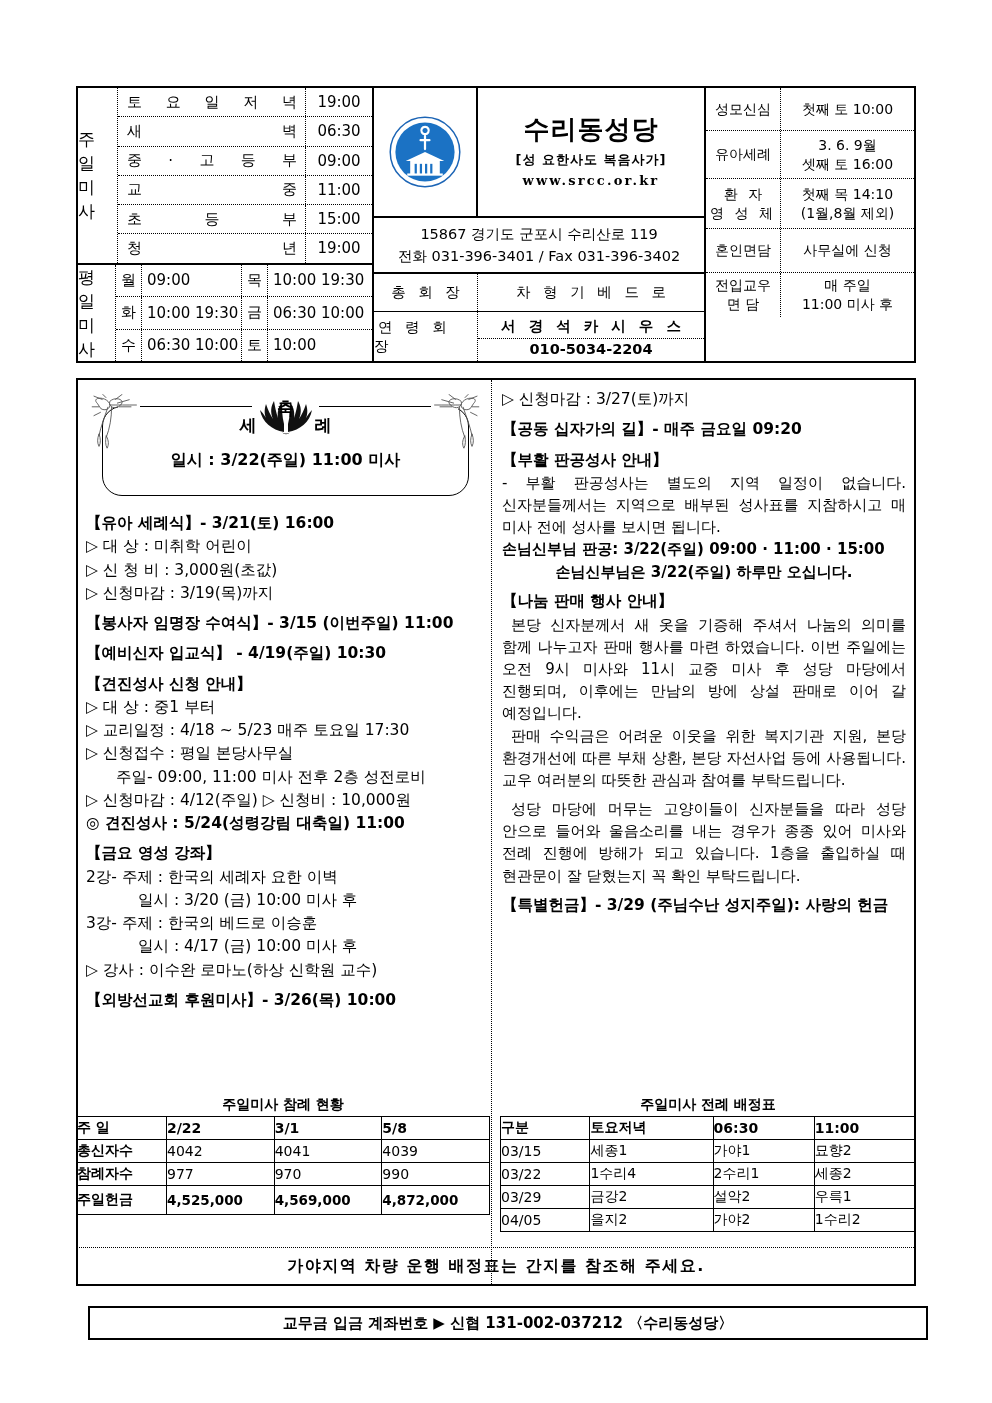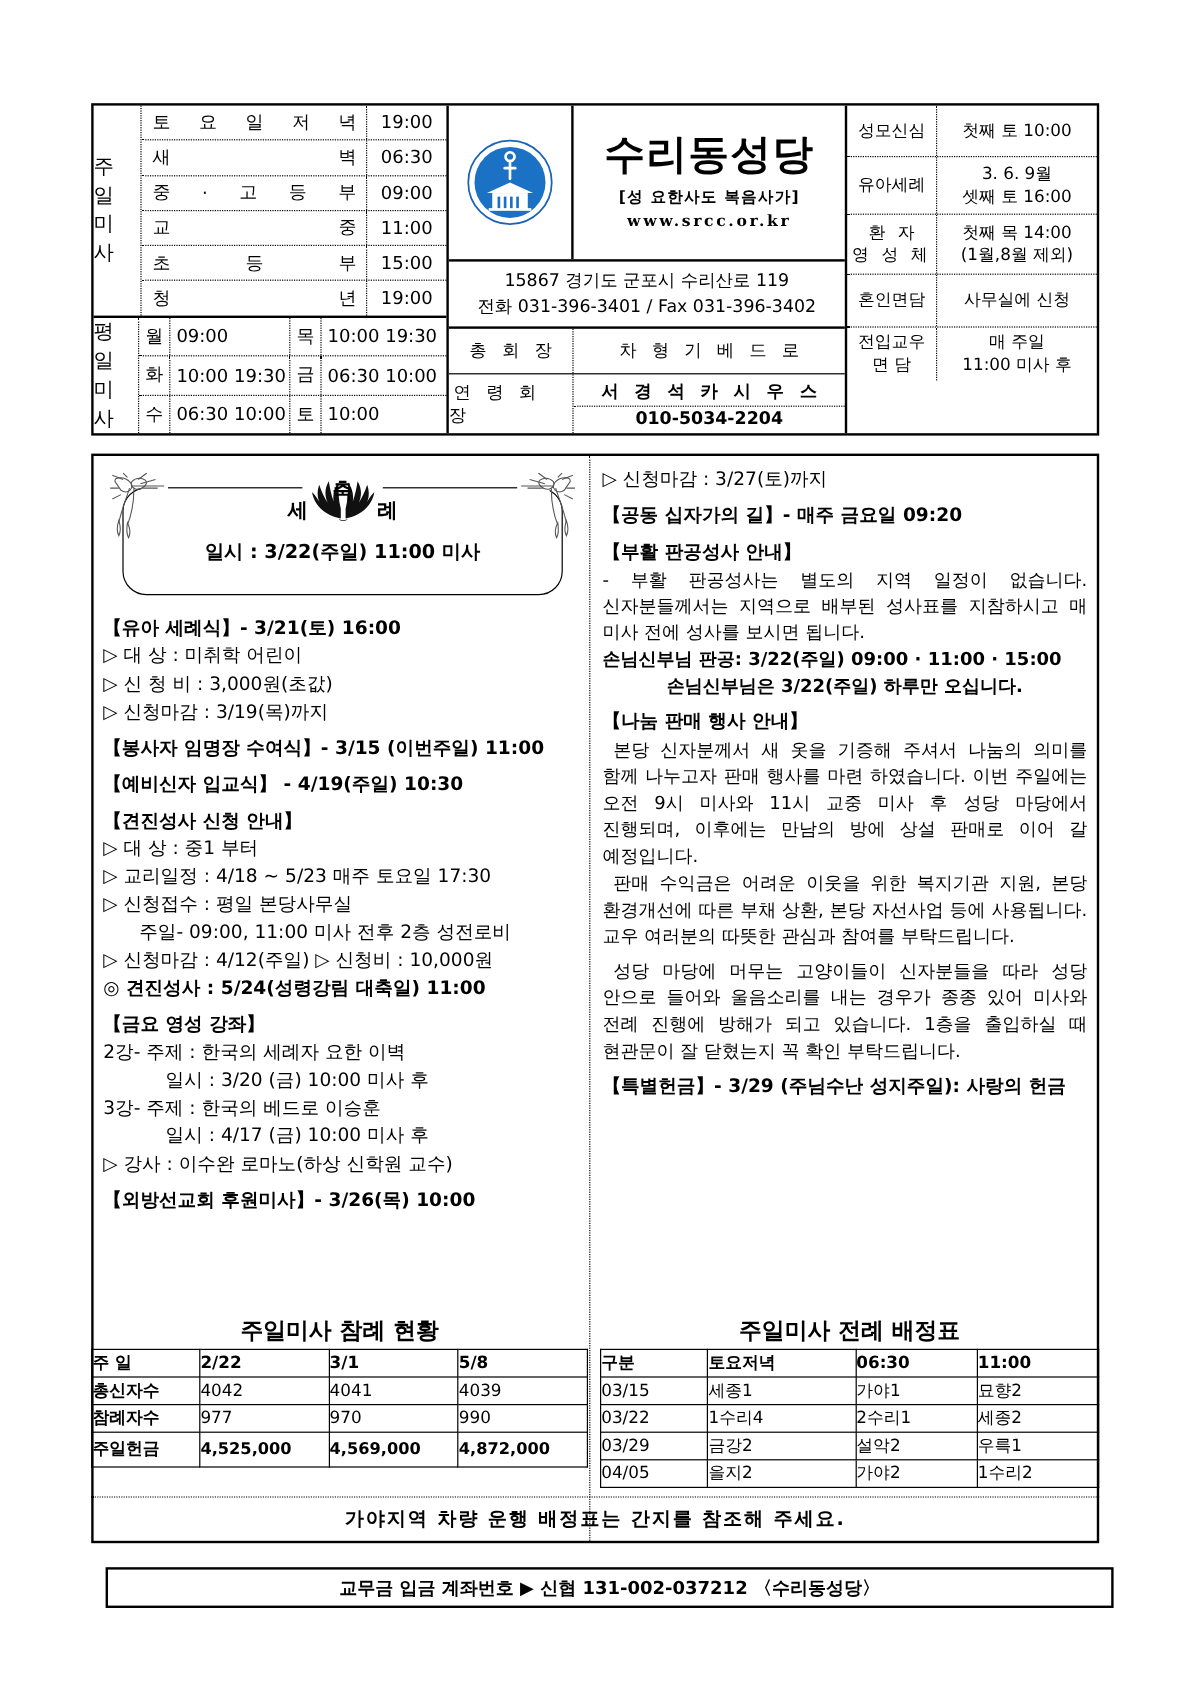--- a/index.html
+++ b/index.html
@@ -71,21 +71,21 @@
   .wcell-t.last { border-right: none; width: 104px; }
 
   
   .mid-top { display: flex; height: 130px; border-bottom: 2px solid #000; }
   .logo-cell {
     width: 104px; border-right: 2px solid #000;
     display: flex; align-items: center; justify-content: center;
   }
   .title-cell { flex: 1; display: flex; flex-direction: column; align-items: center; justify-content: center; }
   .church-title {
-    font-size: 34px; font-weight: bold; letter-spacing: 1px;
+    font-size: 26px; font-weight: bold; letter-spacing: 1px;
     line-height: 1; margin-bottom: 8px; font-family: Liberation Serif, serif;
   }
   .church-sub { font-size: 13px; font-weight: bold; letter-spacing: 1px; margin-bottom: 4px; }
   .church-url { font-size: 13px; font-weight: bold; letter-spacing: 2.2px; font-family: "DejaVu Serif","Liberation Serif",serif; }
 
   .mid-addr {
     height: 56px; border-bottom: 2px solid #000;
     display: flex; flex-direction: column; align-items: center; justify-content: center;
     font-size: 14.5px; line-height: 1.55;
   }
@@ -180,21 +180,21 @@
   
   .tables {
     position: absolute;
     left: 76px; top: 1096px;
     width: 840px; height: 145px;
     display: flex;
   }
   .tbl-wrap { display: flex; flex-direction: column; }
   .tbl-wrap.l { width: 414px; }
   .tbl-wrap.r { flex: 1; padding-left: 10px; }
-  .tbl-cap { text-align: center; font-size: 19px; font-weight: bold; padding-bottom: 2px; }
+  .tbl-cap { text-align: center; font-size: 14px; font-weight: bold; padding-bottom: 2px; }
   table.grid { border-collapse: collapse; width: 100%; }
   table.grid td, table.grid th {
     border: 1px solid #000; text-align: left;
     font-size: 14px; padding: 2px 0; height: 23px; font-weight: normal;
   }
   table.grid .hd { font-weight: bold; }
   table.grid .lbl { font-weight: bold; width: 90px; }
   table.grid .money { font-weight: bold; font-size: 13.5px; }
   table.grid td.taller { height: 29px; }
 
@@ -349,21 +349,21 @@
         <div class="rv">첫째 토 10:00</div>
       </div>
       <div class="rrow h3">
         <div class="rl">유아세례</div>
         <div class="rv" style="white-space:pre-line">3. 6. 9월
 셋째 토 16:00</div>
       </div>
       <div class="rrow h4">
         <div class="rl spaced" style="white-space:pre-line">환 자
 영 성 체</div>
-        <div class="rv" style="white-space:pre-line">첫째 목 14:00
+        <div class="rv" style="white-space:pre-line">첫째 목 14:10
 (1월,8월 제외)</div>
       </div>
       <div class="rrow h5">
         <div class="rl">혼인면담</div>
         <div class="rv">사무실에 신청</div>
       </div>
       <div class="rrow h6">
         <div class="rl" style="white-space:pre-line">전입교우
 면    담</div>
         <div class="rv" style="white-space:pre-line">매 주일

